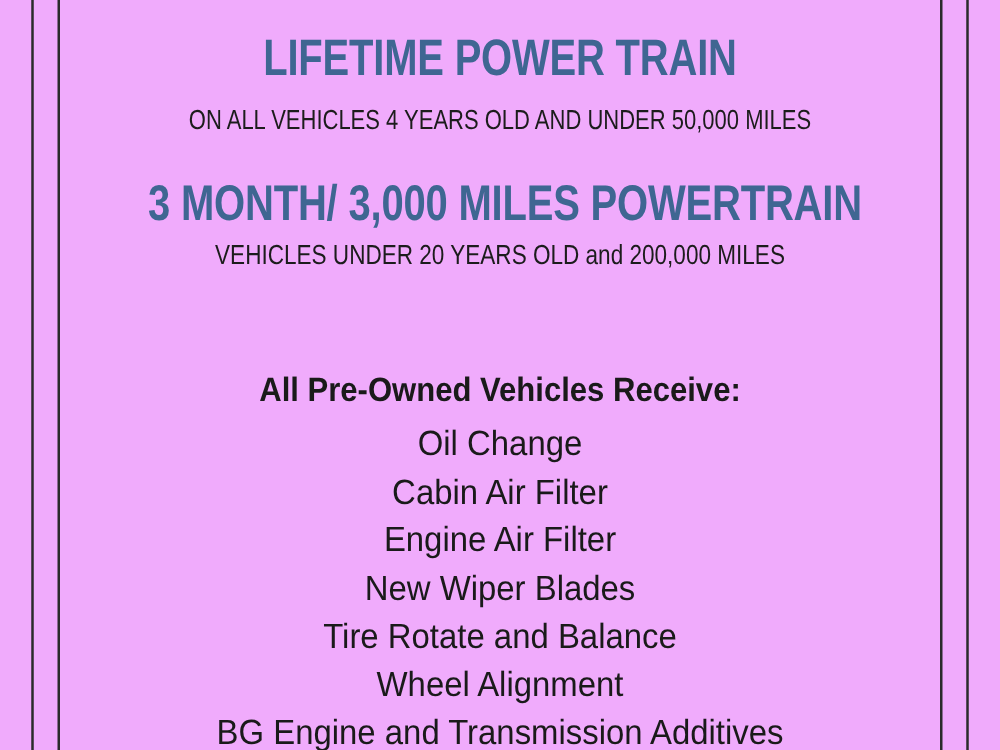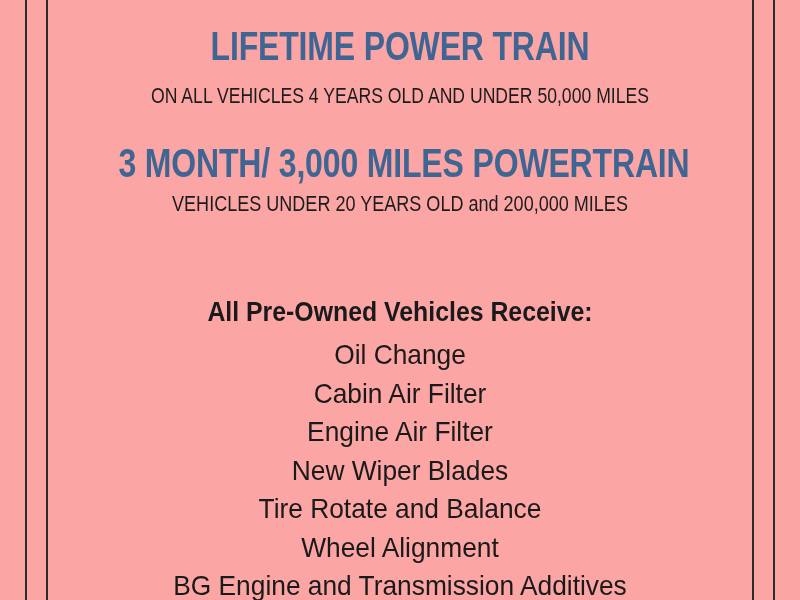--- a/index.html
+++ b/index.html
@@ -11,21 +11,21 @@
     height: 600px;
     background: #ffffff;
     font-family: "Liberation Sans", sans-serif;
     overflow: hidden;
   }
 
   #flyer {
     position: relative;
     width: 800px;
     height: 600px;
-    background: #fca5a5;
+    background: #f0abfc;
     overflow: hidden;
   }
 
   
   .rule {
     position: absolute;
     top: 0;
     height: 600px;
     width: 2px;
     background: #2b2b2b;

